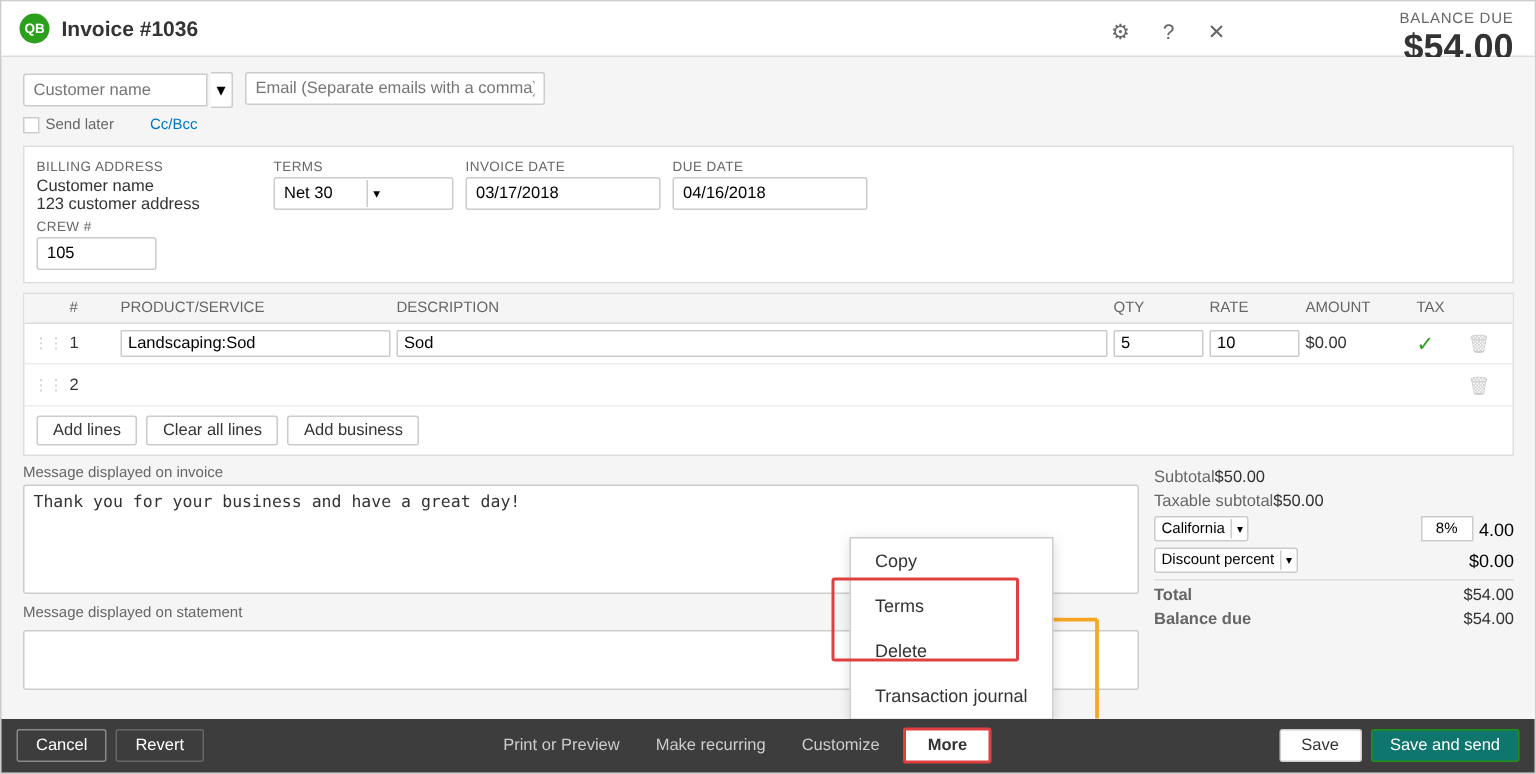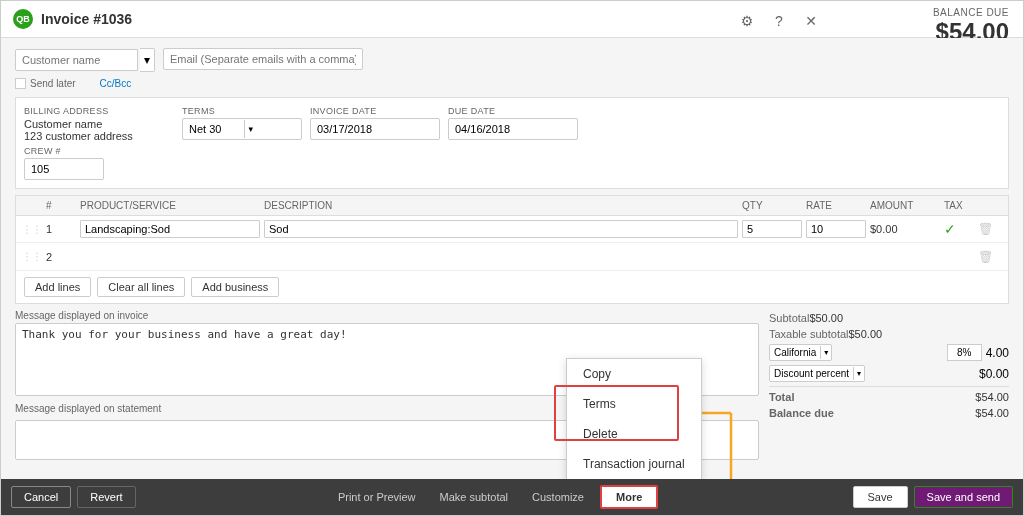--- a/index.html
+++ b/index.html
@@ -90,21 +90,21 @@
     
     .footer { background: #3d3d3d; display: flex; align-items: center; padding: 0 10px; height: 36px; gap: 6px; }
     .footer-btn { border: 1px solid #666; background: transparent; color: white; padding: 4px 12px; font-size: 11px; cursor: pointer; border-radius: 2px; }
     .footer-btn.cancel { border: 1px solid #888; }
     .footer-spacer { flex: 1; }
     .footer-center { display: flex; gap: 8px; align-items: center; }
     .footer-center-btn { background: transparent; border: none; color: #ccc; font-size: 11px; cursor: pointer; padding: 4px 8px; }
     .footer-more-btn { background: white; border: 2px solid #e04040; color: #333; padding: 4px 14px; font-size: 11px; cursor: pointer; border-radius: 2px; font-weight: bold; }
     .footer-right { display: flex; gap: 6px; }
     .save-btn { background: white; border: 1px solid #ccc; color: #333; padding: 4px 14px; font-size: 11px; cursor: pointer; border-radius: 2px; }
-    .save-send-btn { background: #701a75; border: 1px solid #239015; color: white; padding: 0 12px; font-size: 11px; cursor: pointer; border-radius: 2px; }
+    .save-send-btn { background: #0f766e; border: 1px solid #239015; color: white; padding: 0 12px; font-size: 11px; cursor: pointer; border-radius: 2px; }
     
     
     .dropdown-menu { position: absolute; background: white; border: 1px solid #ccc; box-shadow: 0 2px 8px rgba(0,0,0,0.15); z-index: 100; min-width: 130px; left: 565px; top: 320px; }
     .menu-item { padding: 8px 16px; font-size: 12px; color: #333; cursor: pointer; }
     .menu-item.void-item { color: #333; }
     .menu-item.delete-item { color: #333; }
     
     
     .highlight-box { position: absolute; left: 553px; top: 347px; width: 125px; height: 56px; border: 2px solid #e04040; border-radius: 2px; pointer-events: none; z-index: 101; }
     
@@ -289,21 +289,21 @@
       <polygon points="625,454 625,462 617,458" fill="#f5a623"></polygon>
     </svg>
   </div>
 
   <div class="footer">
     <button class="footer-btn cancel">Cancel</button>
     <button class="footer-btn">Revert</button>
     <div class="footer-spacer"></div>
     <div class="footer-center">
       <button class="footer-center-btn">Print or Preview</button>
-      <button class="footer-center-btn">Make subtotal</button>
+      <button class="footer-center-btn">Make recurring</button>
       <button class="footer-center-btn">Customize</button>
       <button class="footer-more-btn more-highlight">More</button>
     </div>
     <div class="footer-spacer"></div>
     <div class="footer-right">
       <button class="save-btn">Save</button>
       <button class="save-send-btn">Save and send</button>
     </div>
   </div>
 </div>

